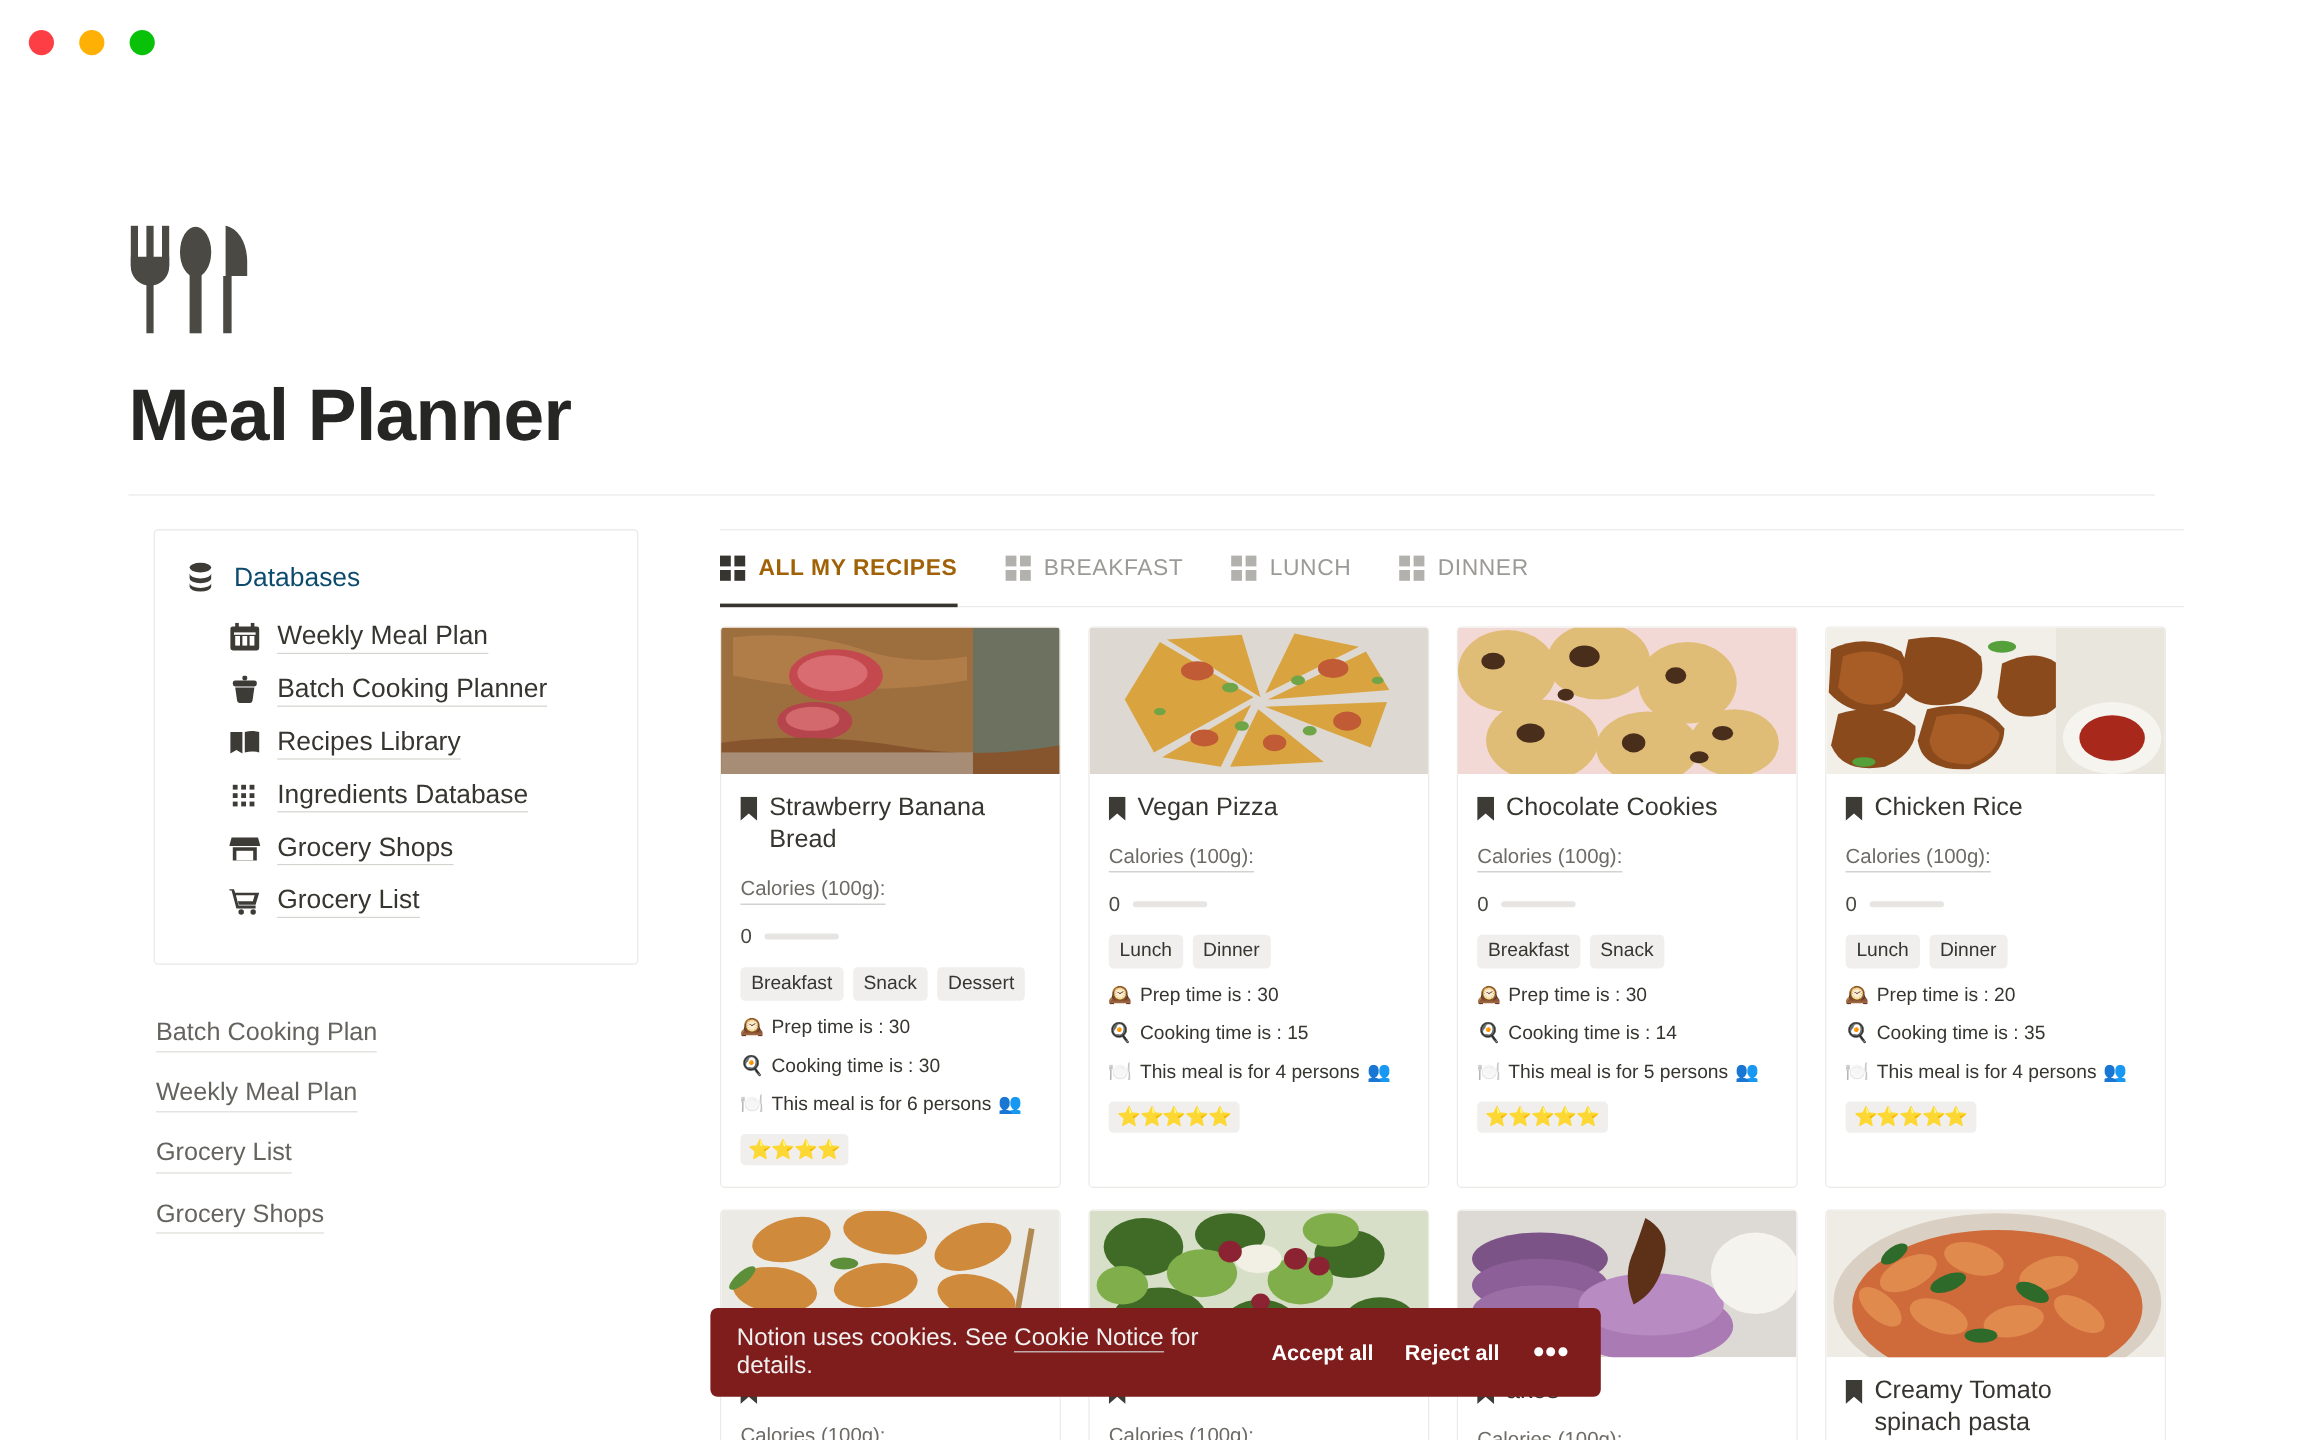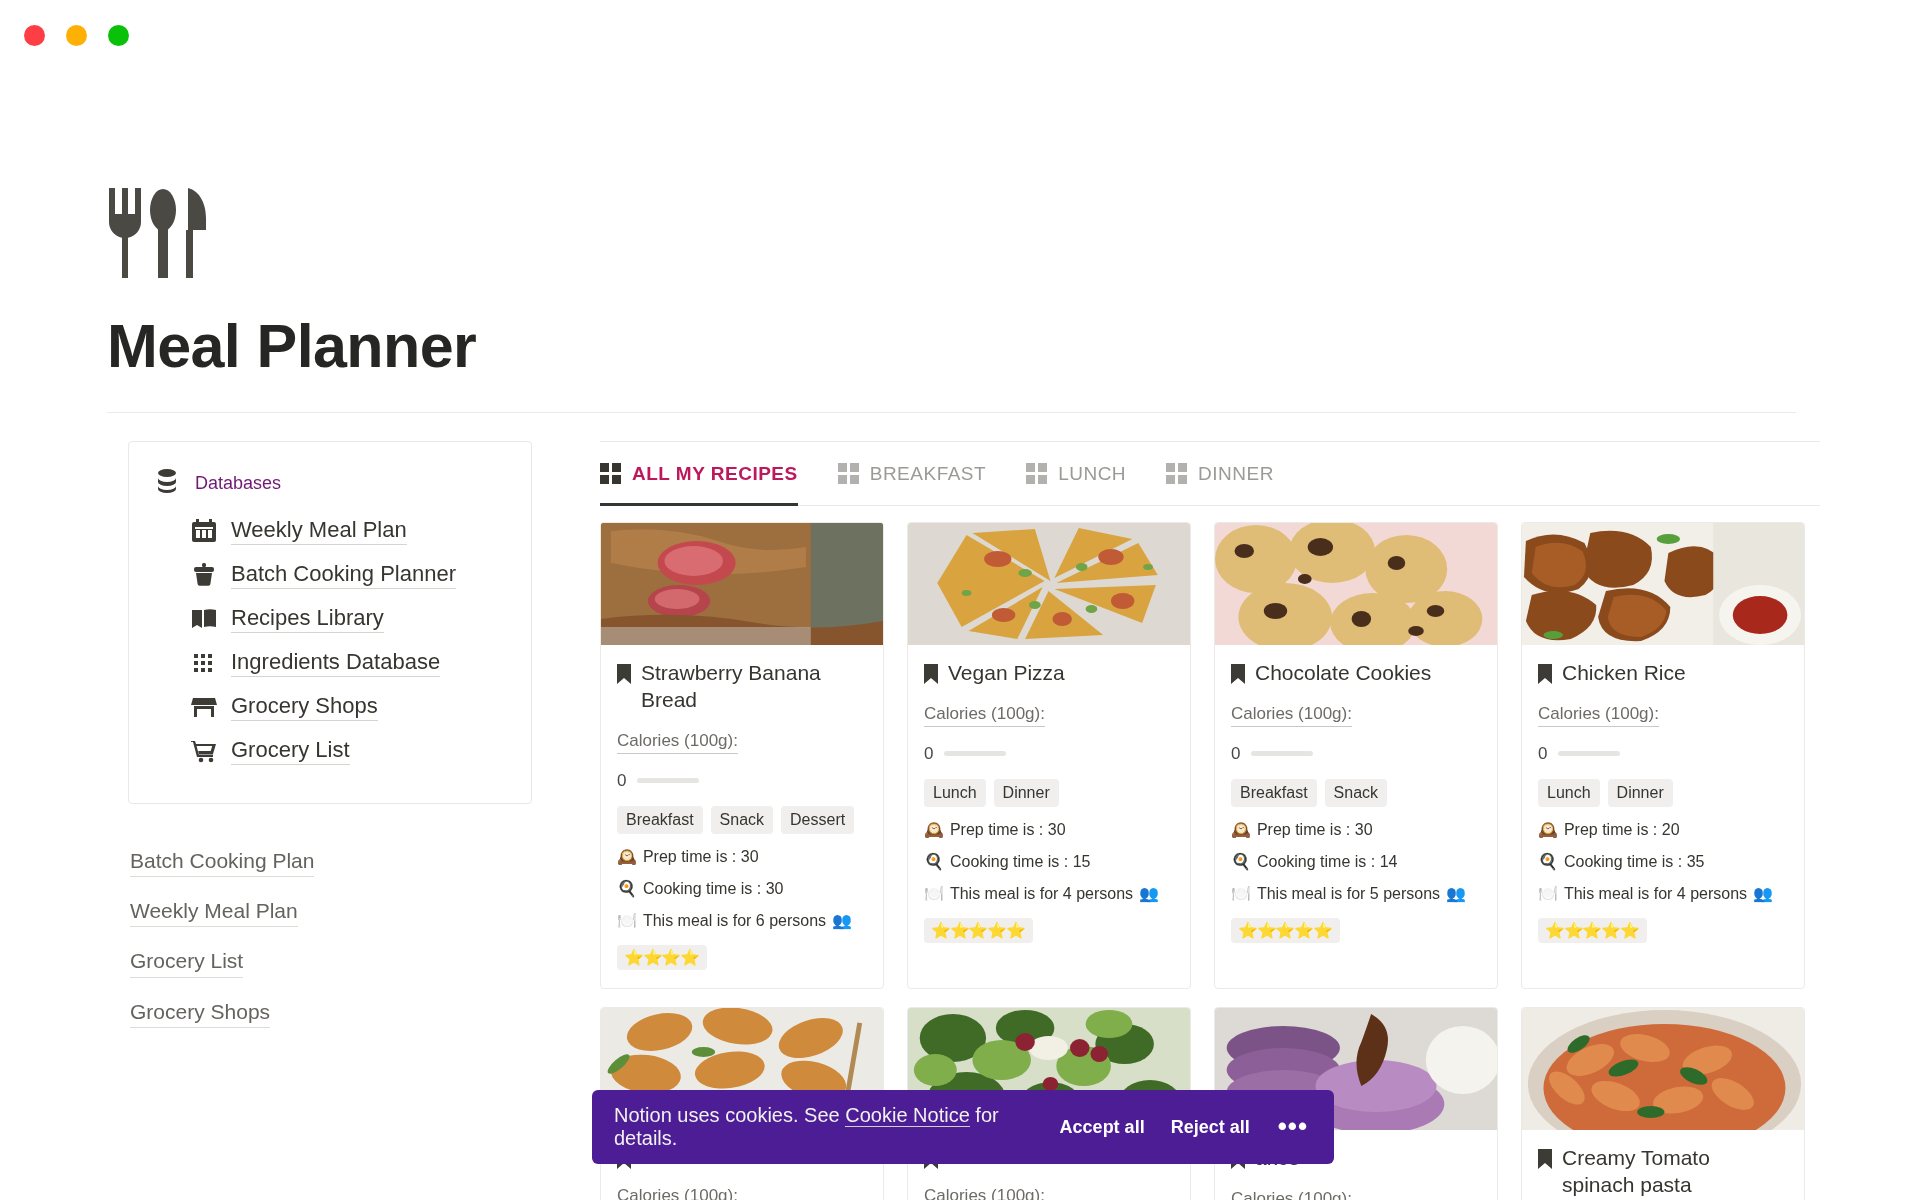--- a/index.html
+++ b/index.html
@@ -46,23 +46,23 @@
   .left-col { width: 404px; flex: none; }
 
   .db-box {
     width: 404px;
     border: 1px solid #e8e8e6;
     border-radius: 4px;
     padding: 26px 0 30px 0;
     background: #fff;
   }
   .db-head {
-    display: flex; align-items: flex-end; gap: 16px;
+    display: flex; align-items: flex-start; gap: 16px;
     padding-left: 26px;
-    font-size: 18px; color: #701a75;
+    font-size: 22px; color: #0c4a6e;
   }
   .db-head .glyph { width: 24px; height: 26px; display: inline-block; }
   .db-list { margin-top: 15px; }
   .db-item {
     display: flex; align-items: center; gap: 14px;
     padding-left: 62px;
     height: 44px;
   }
   .db-item .glyph { width: 26px; height: 24px; display: inline-block; flex: none; }
   .db-item .lbl {
@@ -97,21 +97,21 @@
     display: flex; align-items: center; gap: 11px;
     height: 63px;
     padding: 0 18px 0 0;
     margin-right: 22px;
     font-size: 19px;
     letter-spacing: 0.5px;
     color: #9b9a96;
     position: relative;
     white-space: nowrap;
   }
-  .tab.active { color: #be185d; font-weight: bold; }
+  .tab.active { color: #a16207; font-weight: bold; }
   .tab.active::after {
     content: ""; position: absolute; left: 0; right: 18px; bottom: -1px;
     height: 3px; background: #37352f;
   }
   .grid-ico { display: grid; grid-template-columns: 9px 9px; grid-template-rows: 9px 9px; gap: 3px; }
   .grid-ico i { background: #b2b1ad; display: block; }
   .tab.active .grid-ico i { background: #37352f; }
 
   .cards {
     display: grid;
@@ -155,21 +155,21 @@
     margin-top: 15px; display: inline-block;
     background: #f0efed; border-radius: 4px;
     padding: 3px 7px; font-size: 16px; letter-spacing: -1px;
   }
 
   
   .cookie {
     position: absolute;
     left: 592px; top: 1090px;
     width: 742px; height: 74px;
-    background: #4c1d95;
+    background: #7f1d1d;
     border-radius: 6px;
     display: flex; align-items: center;
     padding: 0 26px 0 22px;
     color: #fff;
     z-index: 40;
   }
   .cookie-text { font-size: 20px; color: #f1f1f0; }
   .cookie-text .ul { border-bottom: 1px solid #cfcfcd; }
   .cookie-btn {
     font-size: 18px; font-weight: bold; color: #fff;

